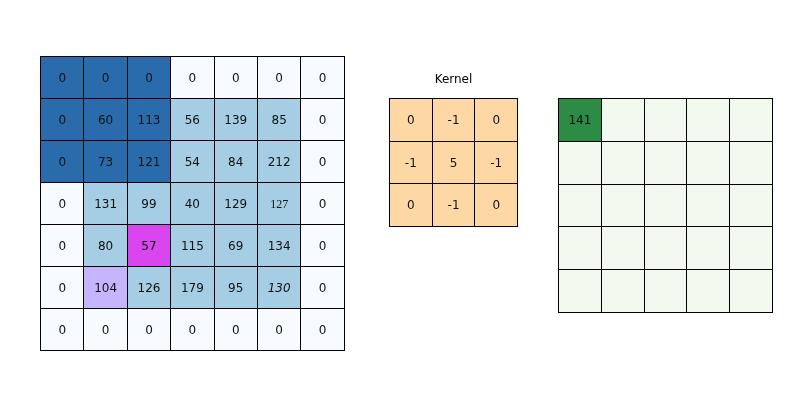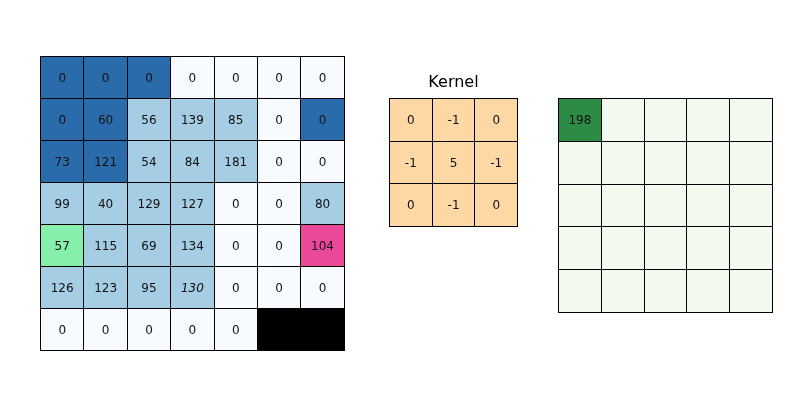--- a/index.html
+++ b/index.html
@@ -40,66 +40,68 @@
   .output-grid {
     left: 558px; top: 98px;
     grid-template-columns: repeat(5, 41.8px);
     grid-template-rows: repeat(5, 41.8px);
   }
   .kernel-title {
     position: absolute;
     left: 389px; top: 72px;
     width: 129px;
     text-align: center;
-    font-size: 16px;
+    font-size: 12px;
     color: #000000;
   }
 </style>
 </head>
 <body>
 
 <div class="figure">
   <div class="grid input-grid">
       <div class="cell" style="background: rgb(42, 108, 171);">0</div>
       <div class="cell" style="background: rgb(42, 108, 171);">0</div>
       <div class="cell" style="background: rgb(42, 108, 171);">0</div>
       <div class="cell" style="background: rgb(247, 251, 255);">0</div>
       <div class="cell" style="background: rgb(247, 251, 255);">0</div>
       <div class="cell" style="background: rgb(247, 251, 255);">0</div>
       <div class="cell" style="background: rgb(247, 251, 255);">0</div>
       <div class="cell" style="background: rgb(42, 108, 171);">0</div>
       <div class="cell" style="background: rgb(42, 108, 171);">60</div>
+      <div class="cell" style="background: rgb(42, 108, 171);">113</div>
       <div class="cell" style="background: rgb(165, 205, 227);">56</div>
       <div class="cell" style="background: rgb(165, 205, 227);">139</div>
       <div class="cell" style="background: rgb(165, 205, 227); text-align: right;">85</div>
       <div class="cell" style="background: rgb(247, 251, 255);">0</div>
       <div class="cell" style="background: rgb(42, 108, 171);">0</div>
       <div class="cell" style="background: rgb(42, 108, 171);">73</div>
       <div class="cell" style="background: rgb(42, 108, 171);">121</div>
       <div class="cell" style="background: rgb(165, 205, 227);">54</div>
       <div class="cell" style="background: rgb(165, 205, 227);">84</div>
-      <div class="cell" style="background: rgb(165, 205, 227);">181</div>
+      <div class="cell" style="background: rgb(165, 205, 227);">212</div>
       <div class="cell" style="background: rgb(247, 251, 255);">0</div>
       <div class="cell" style="background: rgb(247, 251, 255);">0</div>
+      <div class="cell" style="background: rgb(165, 205, 227);">131</div>
       <div class="cell" style="background: rgb(165, 205, 227);">99</div>
       <div class="cell" style="background: rgb(165, 205, 227);">40</div>
       <div class="cell" style="background: rgb(165, 205, 227);">129</div>
-      <div class="cell" style="background: rgb(165, 205, 227);">127</div>
+      <div class="cell" style="background: rgb(165, 205, 227); font-family: Liberation Serif, serif;">127</div>
       <div class="cell" style="background: rgb(247, 251, 255);">0</div>
       <div class="cell" style="background: rgb(247, 251, 255);">0</div>
       <div class="cell" style="background: rgb(165, 205, 227);">80</div>
-      <div class="cell" style="background: #86efac;">57</div>
+      <div class="cell" style="background: #d946ef;">57</div>
       <div class="cell" style="background: rgb(165, 205, 227);">115</div>
       <div class="cell" style="background: rgb(165, 205, 227);">69</div>
       <div class="cell" style="background: rgb(165, 205, 227); text-align: right;">134</div>
       <div class="cell" style="background: rgb(247, 251, 255);">0</div>
       <div class="cell" style="background: rgb(247, 251, 255);">0</div>
-      <div class="cell" style="background: #ec4899;">104</div>
+      <div class="cell" style="background: #c4b5fd;">104</div>
       <div class="cell" style="background: rgb(165, 205, 227);">126</div>
-      <div class="cell" style="background: rgb(165, 205, 227);">123</div>
+      <div class="cell" style="background: rgb(165, 205, 227);">179</div>
       <div class="cell" style="background: rgb(165, 205, 227);">95</div>
       <div class="cell" style="background: rgb(165, 205, 227); font-style: italic;">130</div>
       <div class="cell" style="background: rgb(247, 251, 255);">0</div>
       <div class="cell" style="background: rgb(247, 251, 255);">0</div>
       <div class="cell" style="background: rgb(247, 251, 255);">0</div>
       <div class="cell" style="background: rgb(247, 251, 255);">0</div>
       <div class="cell" style="background: rgb(247, 251, 255);">0</div>
       <div class="cell" style="background: rgb(247, 251, 255);">0</div>
       <div class="cell" style="background: rgb(247, 251, 255);">0</div>
       <div class="cell" style="background: rgb(247, 251, 255);">0</div>
@@ -113,21 +115,21 @@
       <div class="cell" style="background: rgb(253, 215, 164);">0</div>
       <div class="cell" style="background: rgb(253, 215, 164);">-1</div>
       <div class="cell" style="background: rgb(253, 215, 164);">5</div>
       <div class="cell" style="background: rgb(253, 215, 164);">-1</div>
       <div class="cell" style="background: rgb(253, 215, 164);">0</div>
       <div class="cell" style="background: rgb(253, 215, 164);">-1</div>
       <div class="cell" style="background: rgb(253, 215, 164);">0</div>
     </div>
 
   <div class="grid output-grid">
-      <div class="cell" style="background: rgb(44, 139, 69);">198</div>
+      <div class="cell" style="background: rgb(44, 139, 69);">141</div>
       <div class="cell" style="background: rgb(242, 249, 239);"></div>
       <div class="cell" style="background: rgb(242, 249, 239);"></div>
       <div class="cell" style="background: rgb(242, 249, 239);"></div>
       <div class="cell" style="background: rgb(242, 249, 239);"></div>
       <div class="cell" style="background: rgb(242, 249, 239);"></div>
       <div class="cell" style="background: rgb(242, 249, 239);"></div>
       <div class="cell" style="background: rgb(242, 249, 239);"></div>
       <div class="cell" style="background: rgb(242, 249, 239);"></div>
       <div class="cell" style="background: rgb(242, 249, 239);"></div>
       <div class="cell" style="background: rgb(242, 249, 239);"></div>

